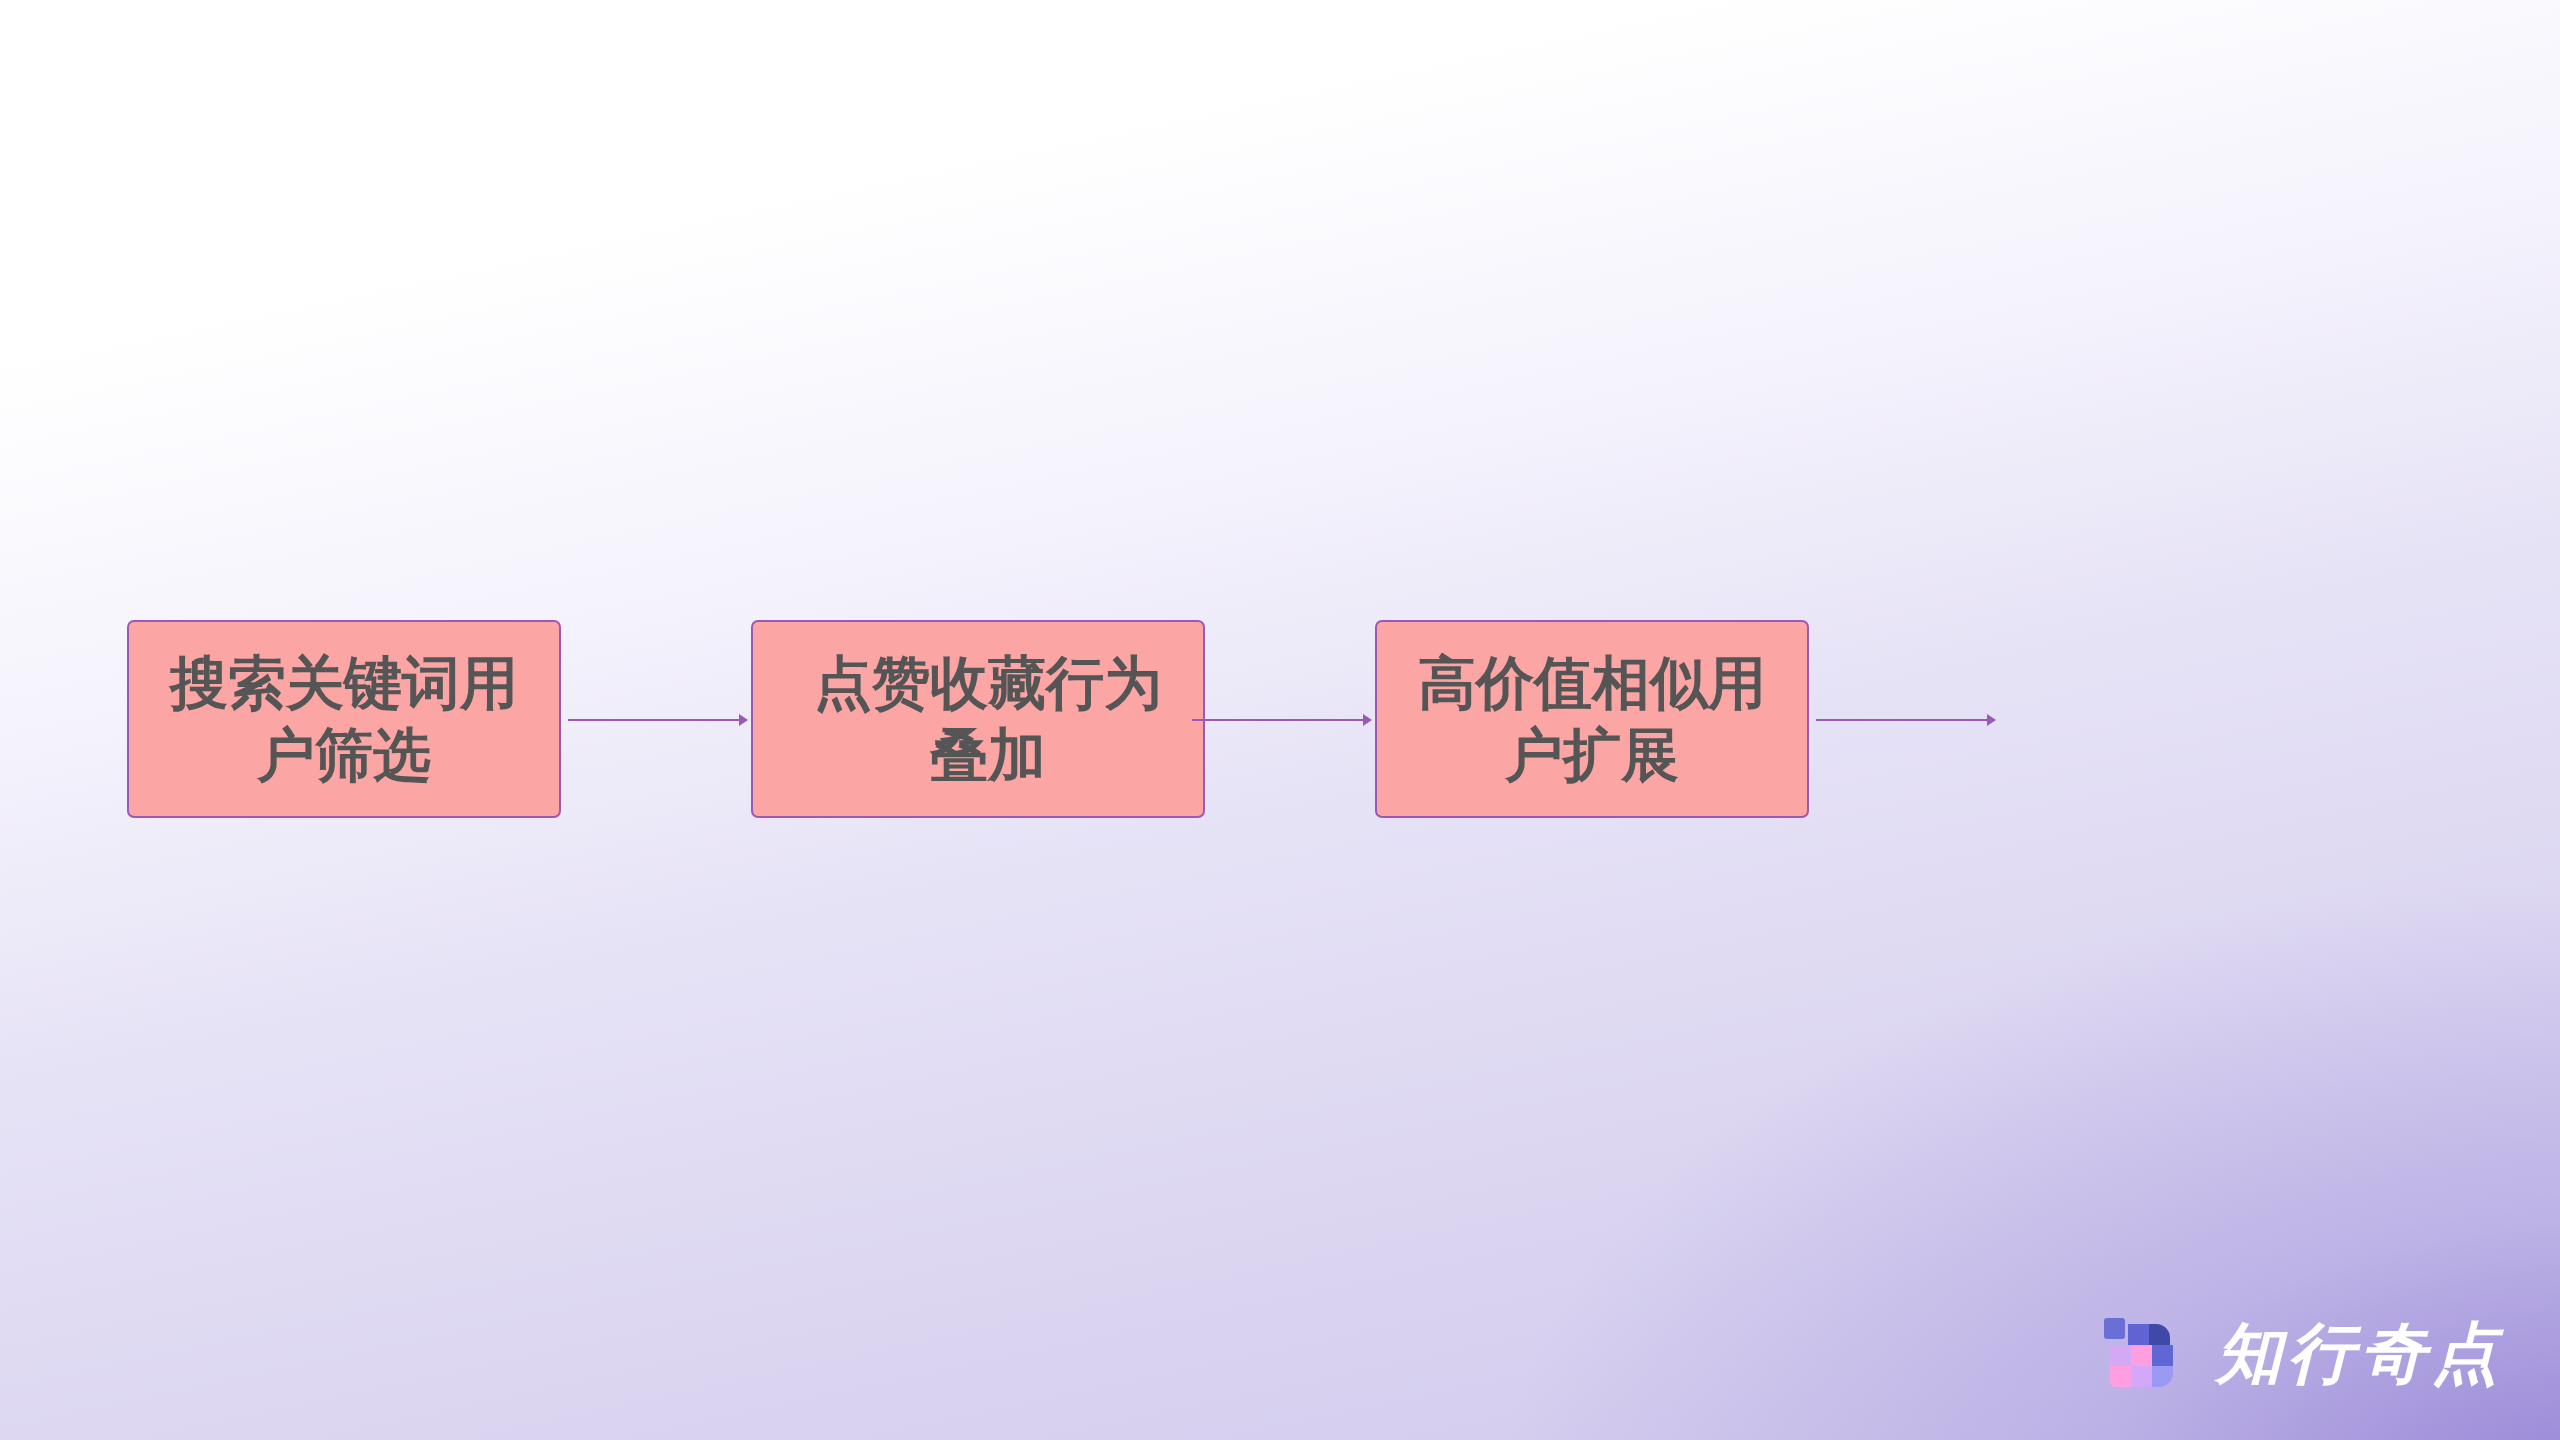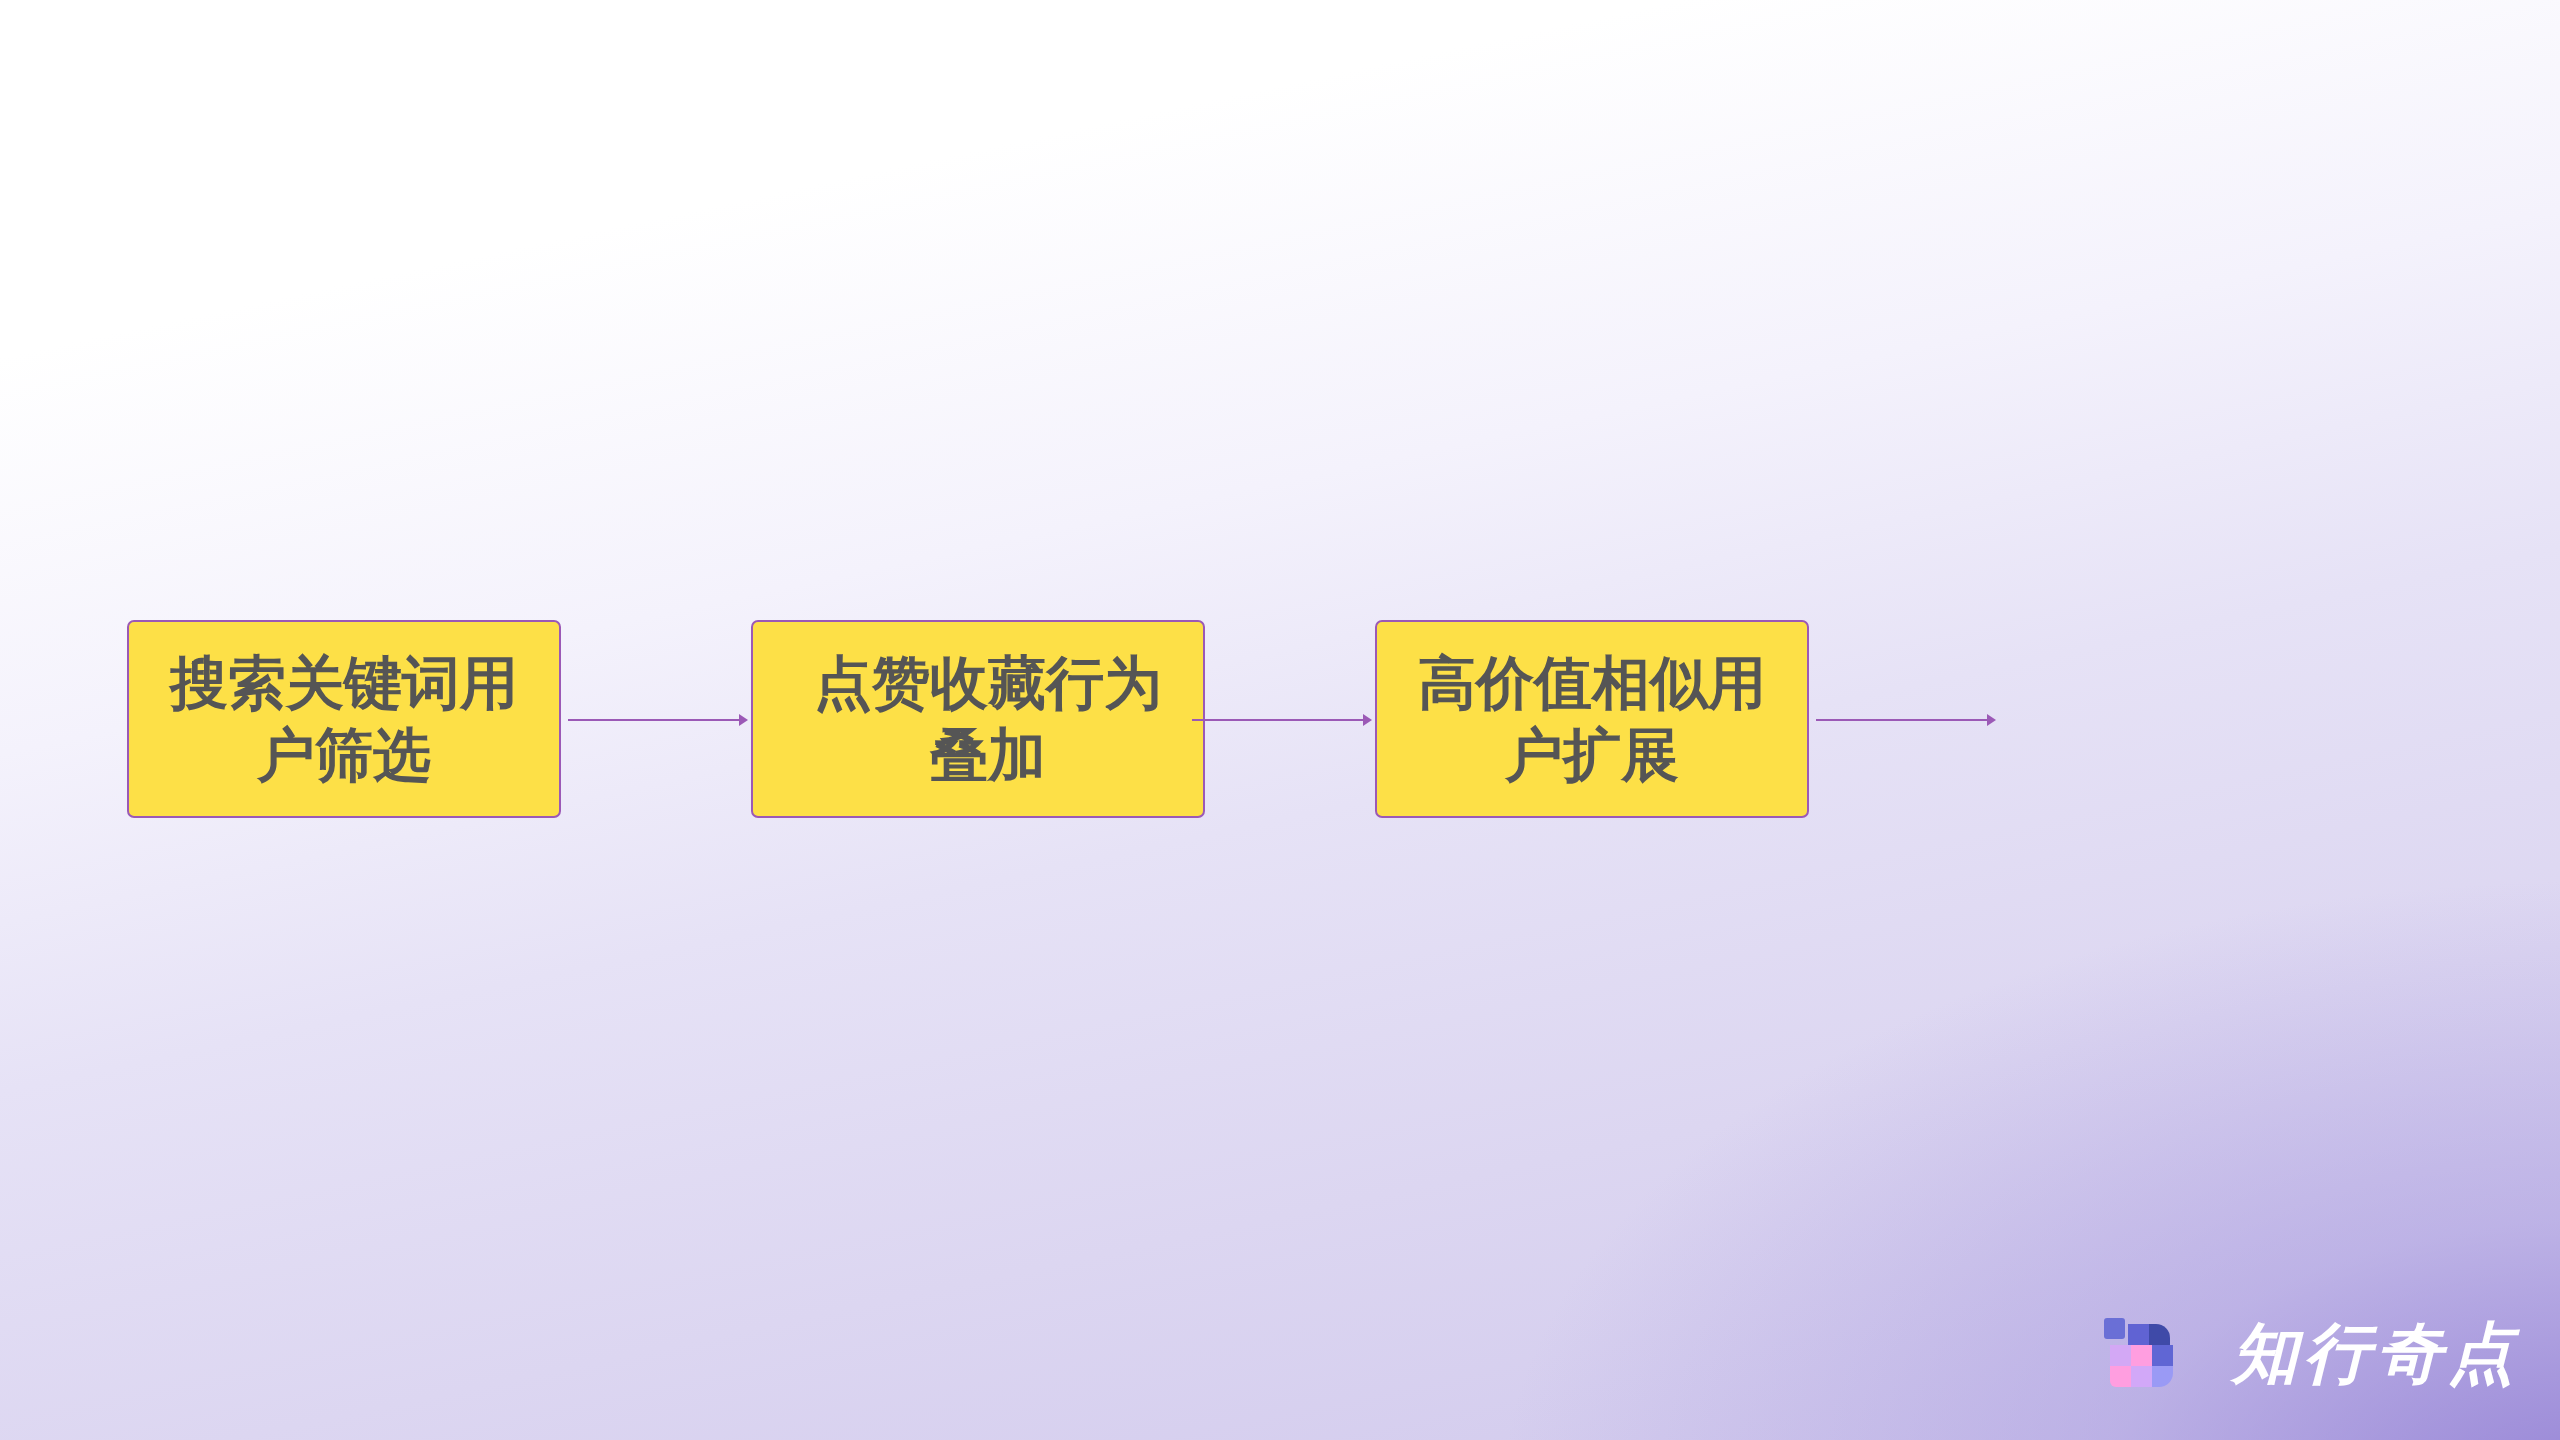--- a/index.html
+++ b/index.html
@@ -21,21 +21,21 @@
       left: 0;
       top: 0;
       width: 2560px;
       height: 1440px;
     }
     .step-box {
       position: absolute;
       top: 620px;
       width: 430px;
       height: 194px;
-      background: #fde047;
+      background: #fca5a5;
       border: 2px solid #9b59b6;
       border-radius: 7px;
       display: flex;
       align-items: center;
       justify-content: center;
       box-sizing: content-box;
     }
     .step-text {
       width: 380px;
       text-align: center;
@@ -82,21 +82,21 @@
       position: relative;
       width: 72px;
       height: 72px;
     }
     .logo-mark .cell {
       position: absolute;
       width: 21px;
       height: 21px;
     }
     .logo-text {
-      margin-left: 56px;
+      margin-left: 40px;
       color: #ffffff;
       font-weight: bold;
       font-size: 66px;
       letter-spacing: 6px;
       line-height: 76px;
       font-style: italic;
     }
   </style>
 </head>
 <body>

